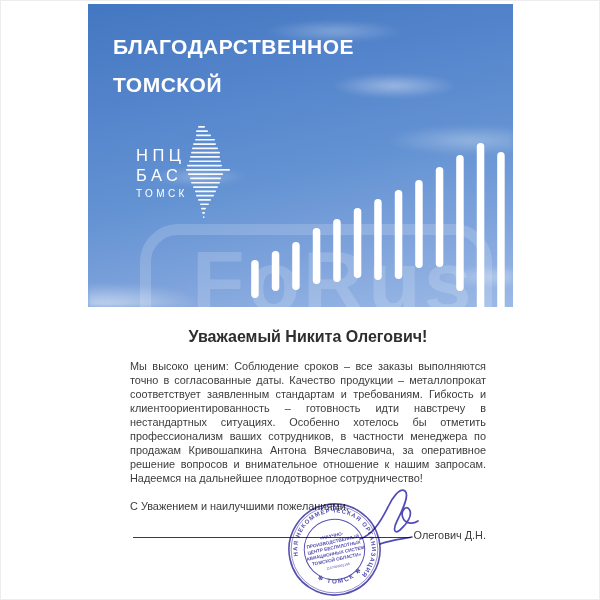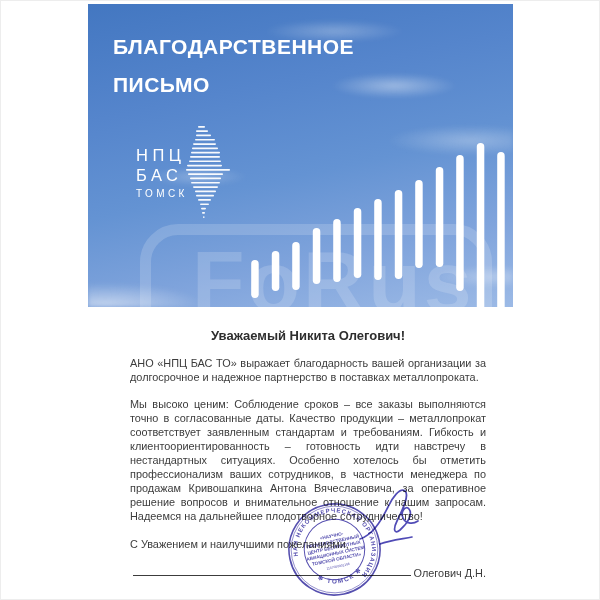--- a/index.html
+++ b/index.html
@@ -43,21 +43,21 @@
   }
   .logo-text {
     position:absolute; left:48px; top:141px; color:#ffffff; font-weight:400;
   }
   .logo-org  { font-size:16.5px; letter-spacing:4.5px; line-height:20px; }
   .logo-city { font-size:10px; letter-spacing:3.4px; margin-top:3px; }
   .wing { position:absolute; left:96px; top:122px; }
   .wing rect { fill:#ffffff; opacity:.95; }
   
   .letter { position:absolute; left:130px; top:328px; width:356px; color:#3c3c3c; }
-  .salut  { font-size:13px; font-weight:bold; text-align:center; color:#2e2e2e; }
+  .salut  { font-size:16px; font-weight:bold; text-align:center; color:#2e2e2e; }
   .para   { font-size:10.9px; line-height:14px; text-align:justify; margin:13px 0 0; }
   .closing{ font-size:10.9px; margin:15px 0 0; }
   .signoff{ margin-top:17px; font-size:10.9px; display:flex; align-items:baseline; }
   .signoff .left { white-space:nowrap; }
   .signoff .name { white-space:nowrap; }
   .sig-line { flex:1; min-width:55px; border-bottom:1px solid #3c3c3c; align-self:flex-end; margin:0 3px 3px; }
   
   .stamp {
     position:absolute; left:286px; top:501px; width:97px; height:97px;
     transform:rotate(-12deg); mix-blend-mode:multiply; opacity:.93;
@@ -92,21 +92,21 @@
       <rect x="306.8" y="186" width="7.5" height="89" rx="3.7"></rect>
       <rect x="327.2" y="176" width="7.5" height="88" rx="3.7"></rect>
       <rect x="347.8" y="163" width="7.5" height="100" rx="3.7"></rect>
       <rect x="368.2" y="151" width="7.5" height="136" rx="3.7"></rect>
       <rect x="388.8" y="139" width="7.5" height="176" rx="3.7"></rect>
       <rect x="409.2" y="148" width="7.5" height="167" rx="3.7"></rect>
     </svg>
 
     <div class="title">
       <div>БЛАГОДАРСТВЕННОЕ</div>
-      <div>ПИСЬМО</div>
+      <div>ТОМСКОЙ</div>
     </div>
 
     <div class="logo-text">
       <div class="logo-org">НПЦ</div>
       <div class="logo-org">БАС</div>
       <div class="logo-city">ТОМСК</div>
     </div>
 
     <svg class="wing" width="50" height="93" viewBox="0 0 50 93">
       <rect x="14" y="0" width="7" height="1.7" rx=".8"></rect>
@@ -129,21 +129,20 @@
       <rect x="14" y="73.1" width="13" height="1.7" rx=".8"></rect>
       <rect x="16" y="77.4" width="9" height="1.7" rx=".8"></rect>
       <rect x="17" y="81.7" width="5" height="1.7" rx=".8"></rect>
       <rect x="18" y="86" width="3" height="1.7" rx=".8"></rect>
       <rect x="19" y="90.3" width="1.6" height="1.7" rx=".8"></rect>
     </svg>
   </div>
 
   <div class="letter">
     <div class="salut">Уважаемый Никита Олегович!</div>
-    <p class="para">АНО «НПЦ БАС ТО» выражает благодарность вашей организации за долгосрочное и надежное партнерство в поставках металлопроката.</p>
     <p class="para">Мы высоко ценим: Соблюдение сроков – все заказы выполняются точно в согласованные даты. Качество продукции – металлопрокат соответствует заявленным стандартам и требованиям. Гибкость и клиентоориентированность – готовность идти навстречу в нестандартных ситуациях. Особенно хотелось бы отметить профессионализм ваших сотрудников, в частности менеджера по продажам Кривошапкина Антона Вячеславовича, за оперативное решение вопросов и внимательное отношение к нашим запросам. Надеемся на дальнейшее плодотворное сотрудничество!</p>
     <p class="closing">С Уважением и наилучшими пожеланиями,</p>
     <div class="signoff">
       <span class="sig-line"></span>
       <span class="name">Олегович Д.Н.</span>
     </div>
   </div>
 
   <svg class="signature" viewBox="0 0 80 72">
     <path d="M 10 58 C 22 54 30 42 38 26 C 42 17 50 6 55 10 C 60 14 52 30 47 40 C 43 48 44 54 50 49 C 58 42 63 33 59 28 C 56 24 50 30 53 37 C 55 42 62 44 68 40"></path>

